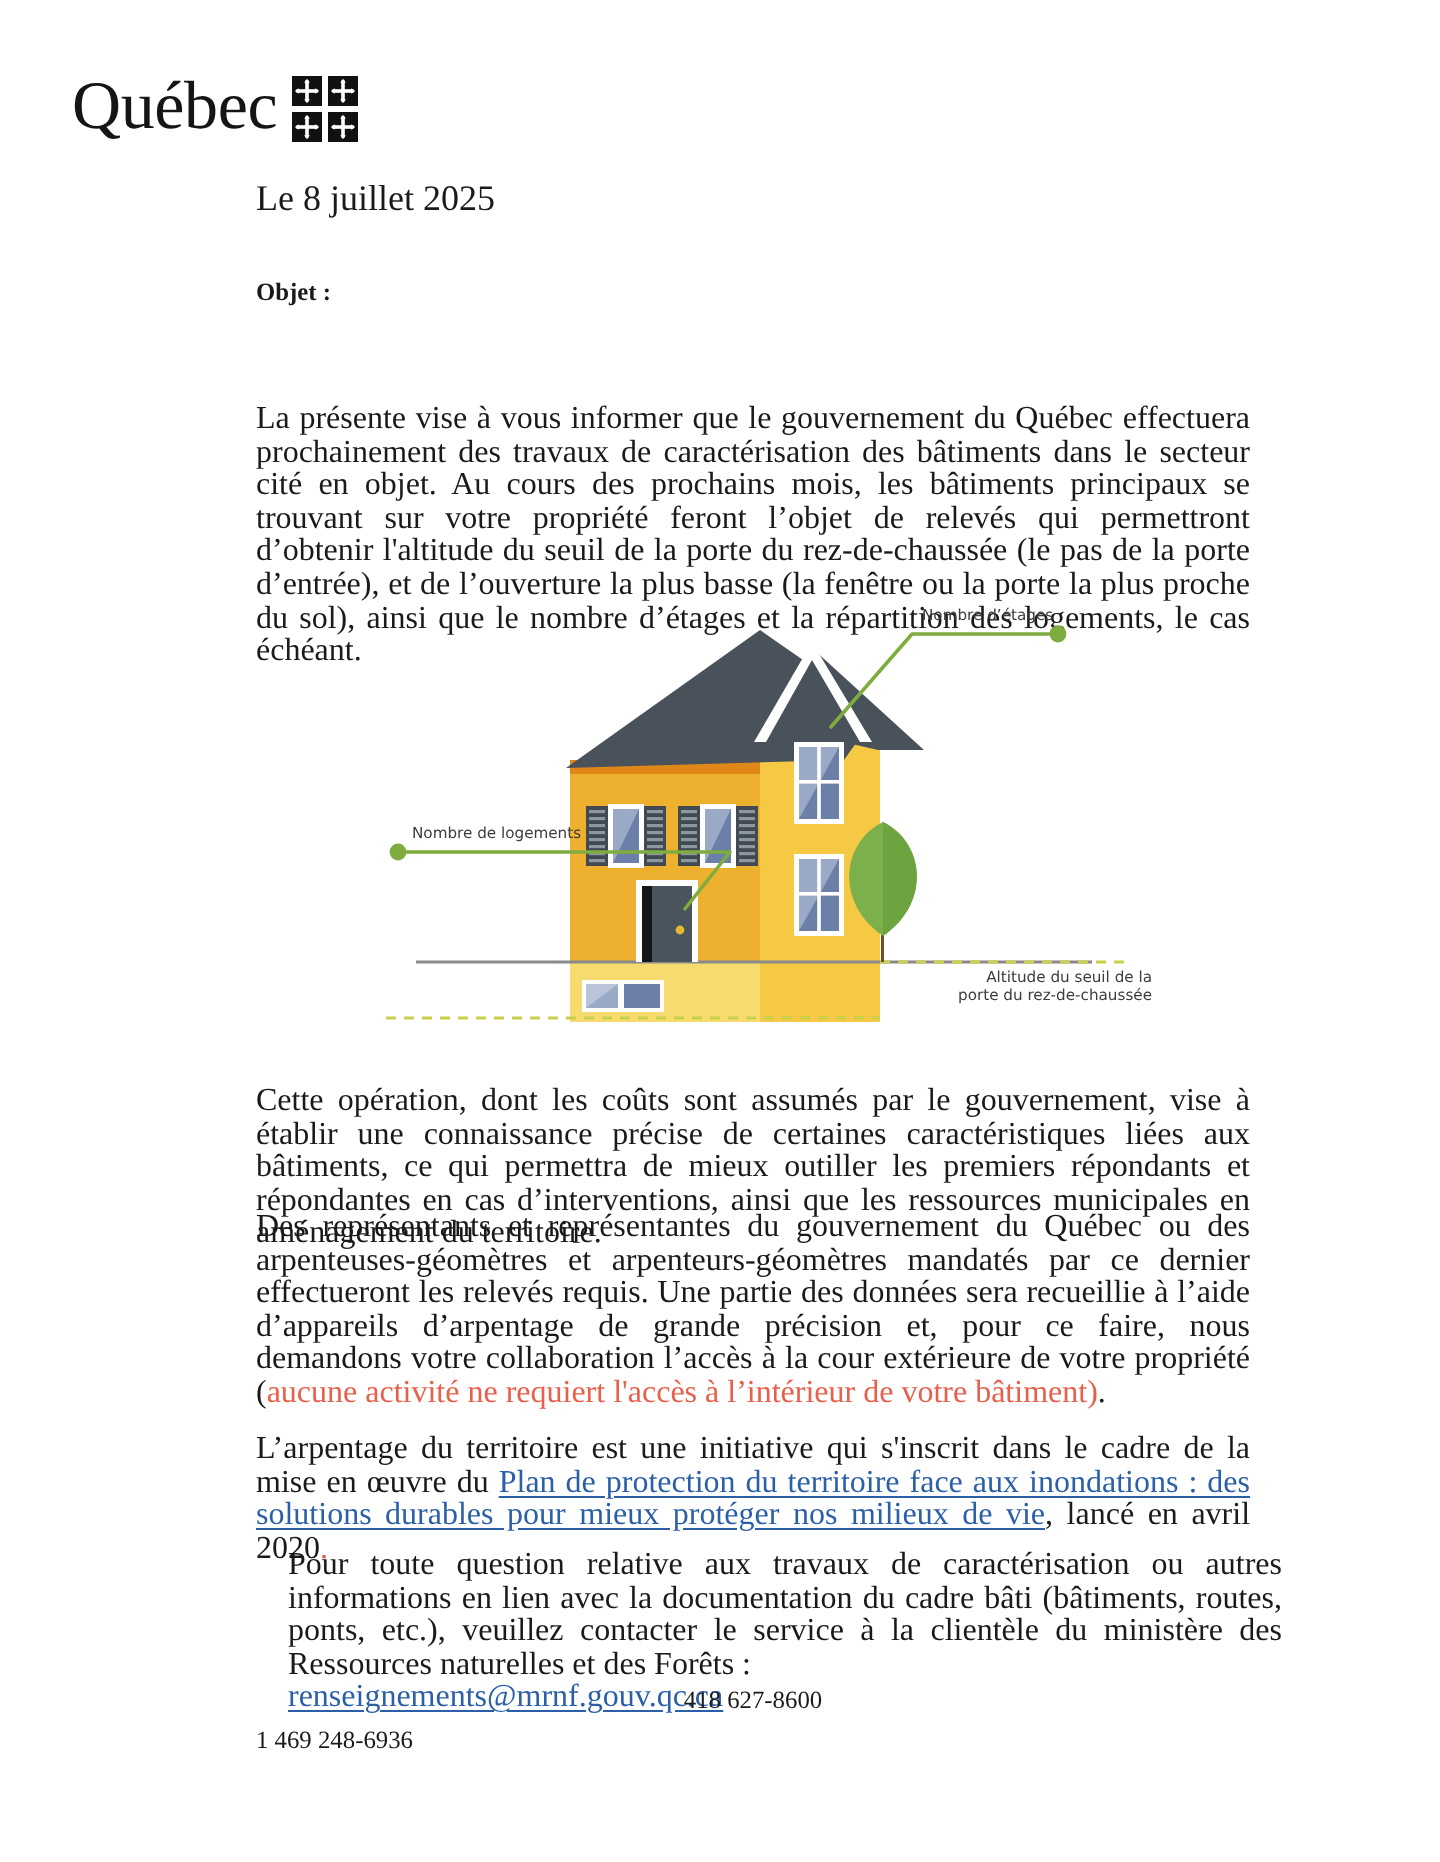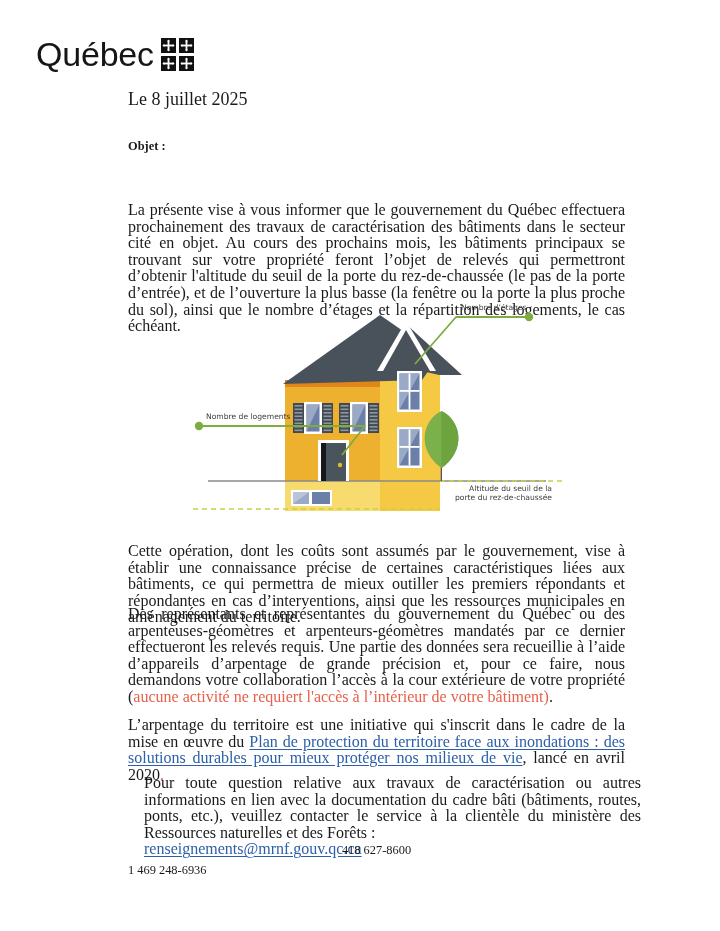--- a/index.html
+++ b/index.html
@@ -25,21 +25,21 @@
   
   .logo-block {
     position: absolute;
     left: 36px;
     top: 36px;
     display: flex;
     align-items: center;
     gap: 3px;
   }
   .logo-word {
-    font-family: Liberation Sans, sans-serif;
+    font-family: Liberation Serif, serif;
     font-size: 34px;
     line-height: 34px;
     letter-spacing: -0.2px;
     color: #151515;
     font-weight: 400;
   }
   .logo-flag {
     display: grid;
     grid-template-columns: 15px 15px;
     grid-template-rows: 15px 15px;
@@ -323,21 +323,21 @@
 
       <polyline points="11,123 175,123 152,152" fill="none" stroke="#7eac3f" stroke-width="1.8" stroke-linejoin="round"></polyline>
       <circle cx="9" cy="123" r="4.2" fill="#7eac3f"></circle>
     </svg>
 
     <div style="position:absolute; left:271px; top:0px; font-family:'DejaVu Sans', sans-serif; font-size:7.6px; color:#3c3c3c; white-space:nowrap;">Nombre d’étages</div>
 
     <div style="position:absolute; left:16px; top:109px; font-family:'DejaVu Sans', sans-serif; font-size:7.6px; color:#3c3c3c; white-space:nowrap;">Nombre de logements</div>
 
 
-    <div style="position:absolute; left:240px; top:181px; width:122px; text-align:right; font-family:'DejaVu Sans', sans-serif; font-size:7.6px; line-height:9.4px; color:#3c3c3c;">
+    <div style="position:absolute; left:264px; top:181px; width:122px; text-align:right; font-family:'DejaVu Sans', sans-serif; font-size:7.6px; line-height:9.4px; color:#3c3c3c;">
       <div>Altitude du seuil de la</div>
       <div>porte du rez-de-chaussée</div>
     </div>
   </div>
 
   <div class="col para p2">Cette opération, dont les coûts sont assumés par le gouvernement, vise à établir une connaissance précise de certaines caractéristiques liées aux bâtiments, ce qui permettra de mieux outiller les premiers répondants et répondantes en cas d’interventions, ainsi que les ressources municipales en aménagement du territoire.</div>
 
   <div class="col para p3"><span>Des représentants et représentantes du gouvernement du Québec ou des arpenteuses-géomètres et arpenteurs-géomètres mandatés par ce dernier effectueront les relevés requis. Une partie des données sera recueillie à l’aide d’appareils d’arpentage de grande précision et, pour ce faire, nous demandons votre collaboration l’accès à la cour extérieure de votre propriété (</span><span class="red">aucune activité ne requiert l'accès à l’intérieur de votre bâtiment)</span><span>.</span></div>
 
   <div class="col para p4"><span>L’arpentage du territoire est une initiative qui s'inscrit dans le cadre de la mise en œuvre du </span><span class="link">Plan de protection du territoire face aux inondations : des solutions durables pour mieux protéger nos milieux de vie</span><span>, lancé en avril 2020</span><span class="red-period">.</span></div>

